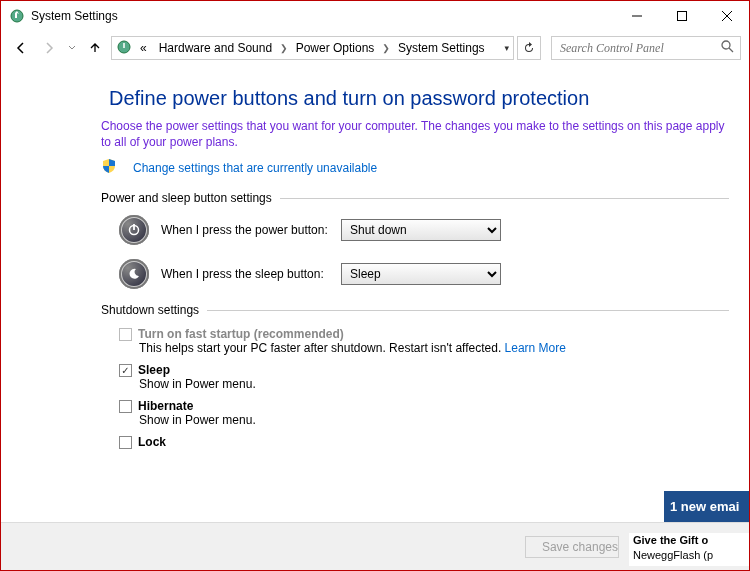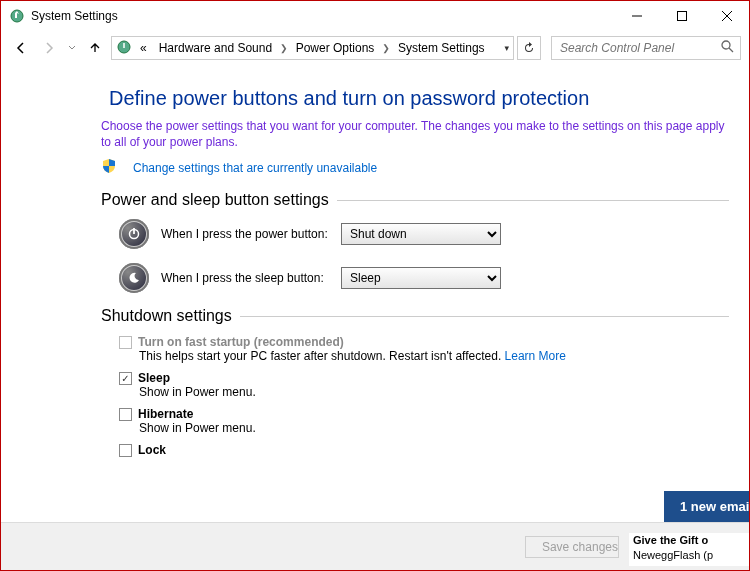--- a/index.html
+++ b/index.html
@@ -69,20 +69,21 @@
     width: 190px; height: 24px;
     border: 1px solid #ccc;
     margin-left: 6px;
     display: flex; align-items: center;
     padding: 0 6px;
   }
   .searchbox input {
     flex: 1; border: none; outline: none;
     font-size: 12px; font-style: italic; color: #888;
     background: transparent;
+    font-family: Liberation Serif, serif;
   }
   .searchbox .search-icon { color: #666; }
 
   
   .content {
     padding: 10px 20px 10px 100px;
   }
   h1.heading {
     color: #003399;
     font-weight: normal;
@@ -96,21 +97,21 @@
     line-height: 1.35;
   }
   .shield-line {
     display: flex; align-items: center; gap: 16px;
     margin-bottom: 14px;
   }
   .link { color: #0066cc; cursor: pointer; }
 
   .section-title {
     display: flex; align-items: center;
-    font-size: 16px; color: #000;
+    font-size: 12px; color: #000;
     margin: 10px 0 10px 0;
     gap: 8px;
   }
   .section-title .rule {
     flex: 1; height: 1px; background: #ccc;
   }
 
   .btn-setting-row {
     display: flex; align-items: center;
     margin: 8px 0 14px 18px;
@@ -171,21 +172,21 @@
   .btn.disabled { color: #a0a0a0; border-color: #cfcfcf; background: #f0f0f0; padding-left: 16px; }
 
   
   .toast {
     position: absolute;
     right: 0; bottom: 48px;
     width: 85px;
     background: #1e4e8c;
     color: #fff;
     font-weight: bold;
-    padding: 8px 16px;
+    padding: 8px 6px;
     font-size: 13px;
     white-space: nowrap;
     overflow: hidden;
   }
   .promo {
     position: absolute;
     right: 0; bottom: 4px;
     width: 120px;
     text-align: left;
     font-size: 11px;

